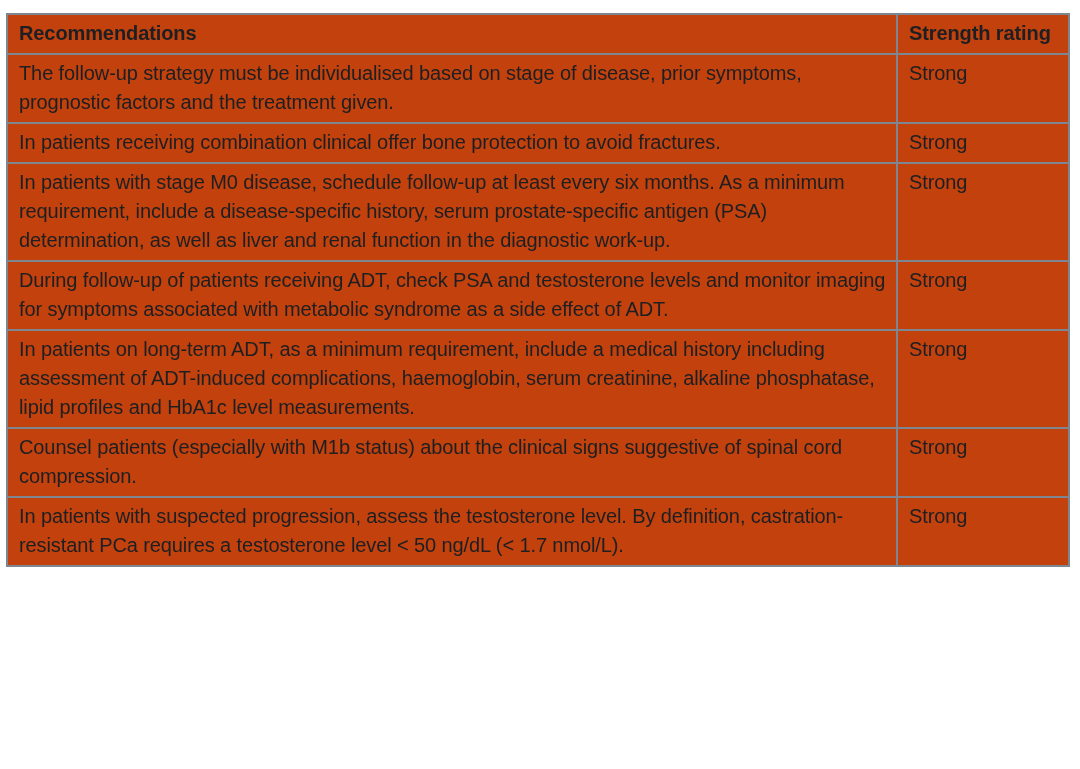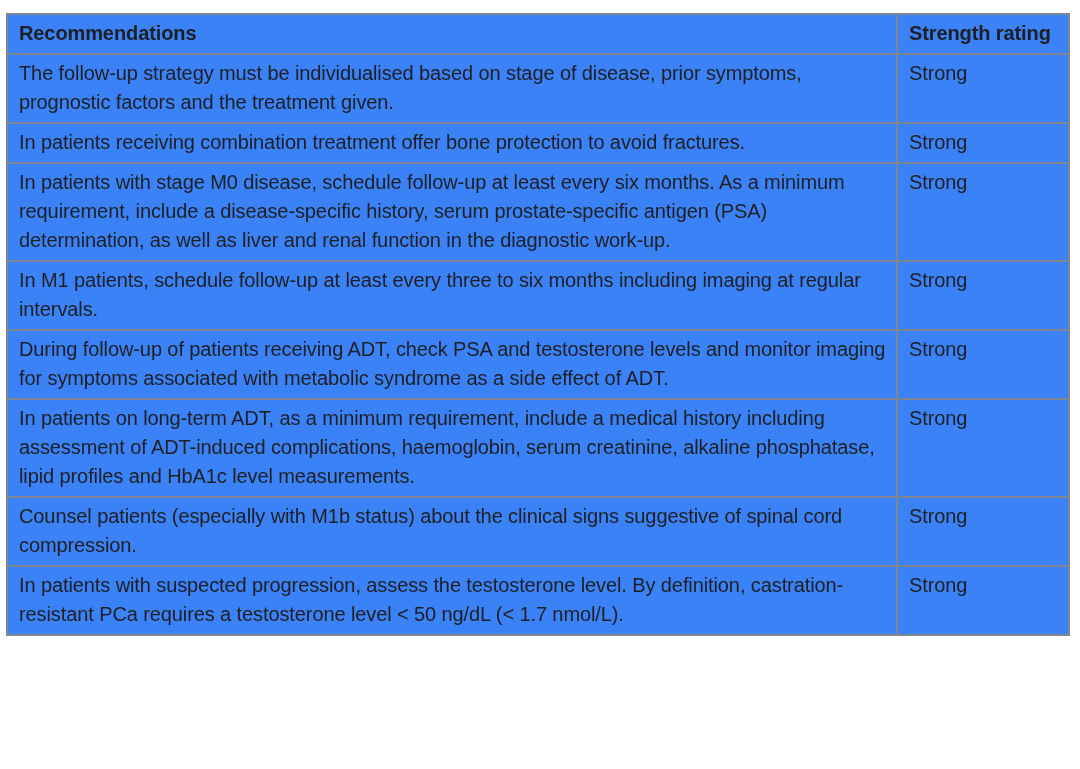--- a/index.html
+++ b/index.html
@@ -17,21 +17,21 @@
     border-collapse: collapse;
     table-layout: fixed;
     width: 1064px;
     margin: 13px 8px 0 6px;
   }
   .col-rec { width: 83.8%; }
   .col-strength { width: 16.2%; }
   .rec-table th,
   .rec-table td {
     border: 2px solid #7e8692;
-    background: #3b82f6;
+    background: #c2410c;
     color: #1d1f23;
     font-size: 20px;
     line-height: 29px;
     letter-spacing: -0.1px;
     padding: 4px 10px 5px 11px;
     vertical-align: top;
     text-align: left;
   }
   .rec-table th {
     font-weight: bold;
@@ -50,29 +50,25 @@
       <th>Recommendations</th>
       <th>Strength rating</th>
     </tr>
   </thead>
   <tbody id="table-body">
       <tr>
         <td>The follow-up strategy must be individualised based on stage of disease, prior symptoms, prognostic factors and the treatment given.</td>
         <td>Strong</td>
       </tr>
       <tr>
-        <td>In patients receiving combination treatment offer bone protection to avoid fractures.</td>
+        <td>In patients receiving combination clinical offer bone protection to avoid fractures.</td>
         <td>Strong</td>
       </tr>
       <tr>
         <td>In patients with stage M0 disease, schedule follow-up at least every six months. As a minimum requirement, include a disease-specific history, serum prostate-specific antigen (PSA) determination, as well as liver and renal function in the diagnostic work-up.</td>
-        <td>Strong</td>
-      </tr>
-      <tr>
-        <td>In M1 patients, schedule follow-up at least every three to six months including imaging at regular intervals.</td>
         <td>Strong</td>
       </tr>
       <tr>
         <td>During follow-up of patients receiving ADT, check PSA and testosterone levels and monitor imaging for symptoms associated with metabolic syndrome as a side effect of ADT.</td>
         <td>Strong</td>
       </tr>
       <tr>
         <td>In patients on long-term ADT, as a minimum requirement, include a medical history including assessment of ADT-induced complications, haemoglobin, serum creatinine, alkaline phosphatase, lipid profiles and HbA1c level measurements.</td>
         <td>Strong</td>
       </tr>

